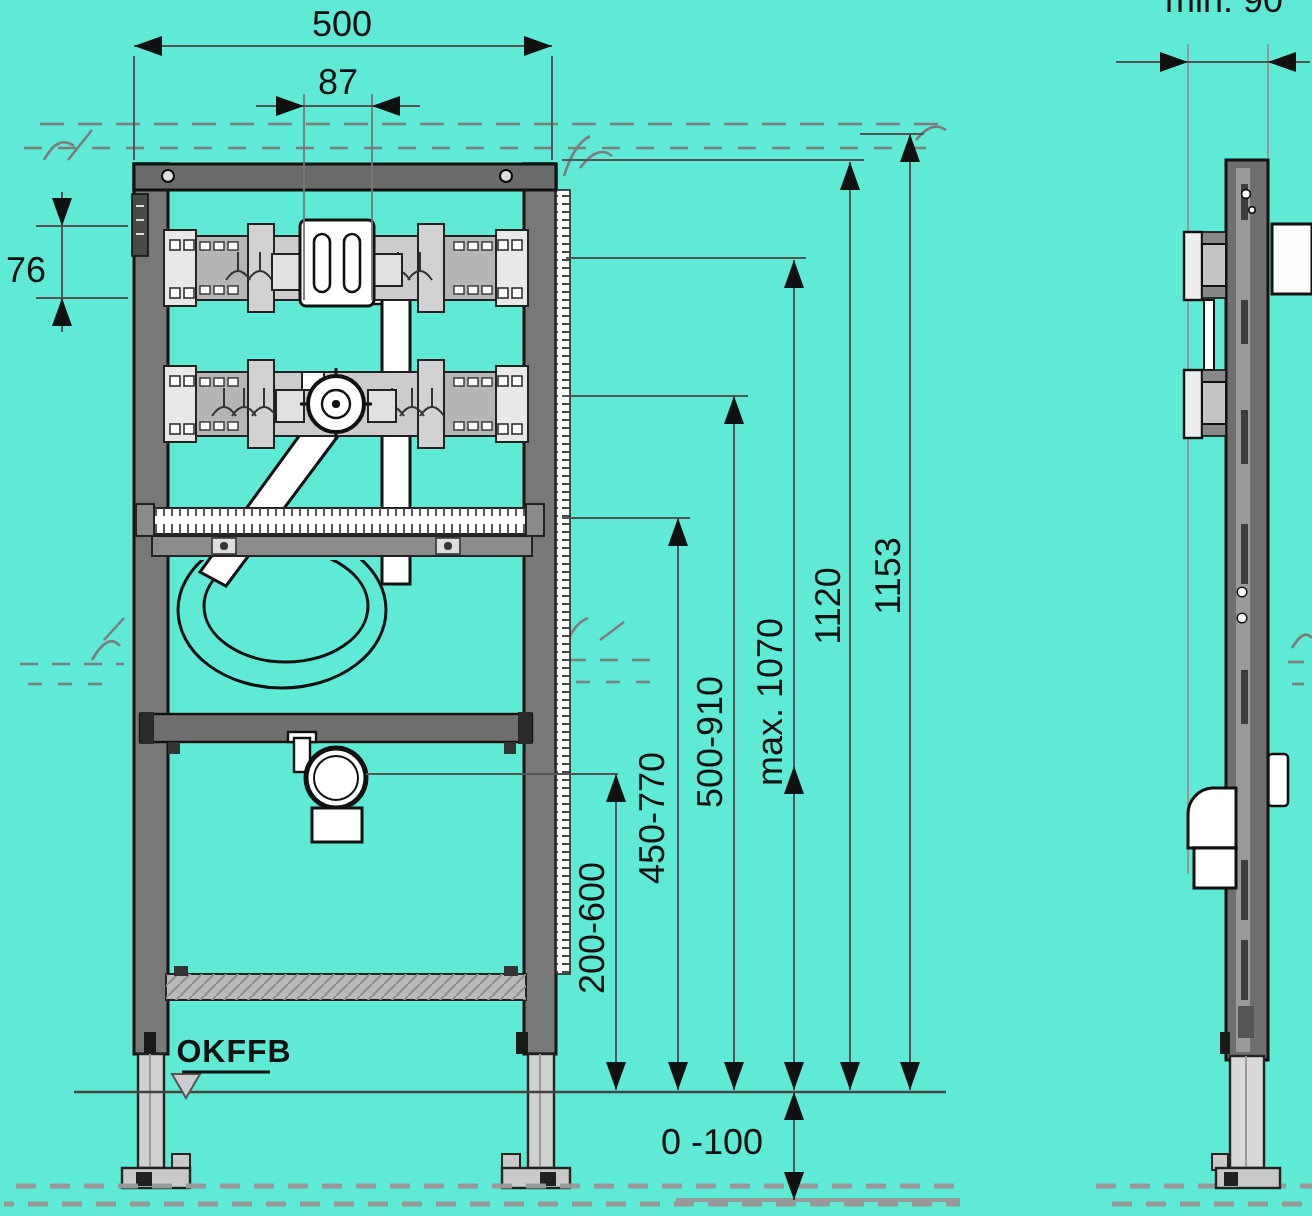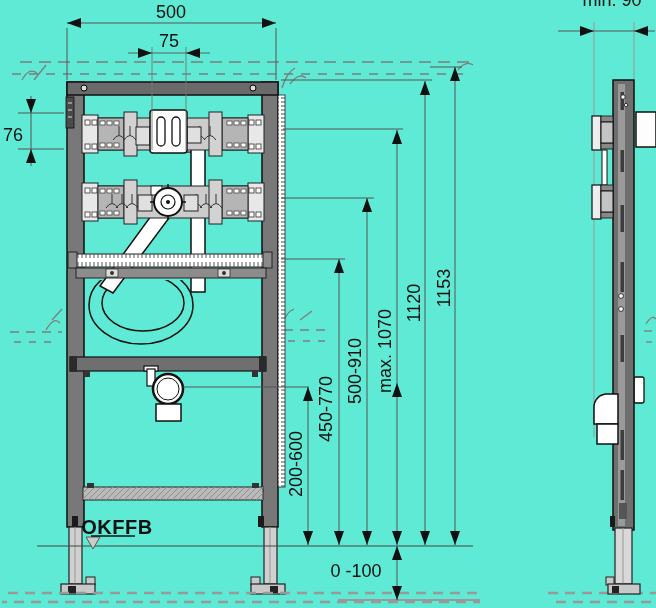--- a/index.html
+++ b/index.html
@@ -2,21 +2,21 @@
 <html><head>
 <meta charset="utf-8">
 <style>
   html,body{margin:0;padding:0;background:#fff;}
   #canvas{position:relative;width:656px;height:608px;background:#5eead4;overflow:hidden;
           font-family:"Liberation Sans",sans-serif;}
   #canvas svg{position:absolute;left:0;top:0;}
   .lbl{position:absolute;font-size:18px;color:#111;white-space:nowrap;
        transform:translate(-50%,-50%);line-height:1;}
   .rot{transform:translate(-50%,-50%) rotate(-90deg);}
-  .floor-lbl{font-weight:bold;font-size:20px;letter-spacing:.5px;}
+  .floor-lbl{font-weight:bold;font-size:16px;letter-spacing:.5px;}
 </style>
 </head>
 <body>
 
 <div id="canvas">
 
 <svg width="656" height="608" viewBox="0 0 656 608">
   <defs>
     <pattern id="vticks" width="4" height="13" patternUnits="userSpaceOnUse">
       <path d="M2,2 V11" stroke="#444" stroke-width="0.9"></path>
@@ -310,21 +310,21 @@
     </g>
   </g>
   <g stroke="#555" stroke-width="1">
     <line x1="397" y1="546" x2="397" y2="600"></line>
     <polygon points="397,546 392,560 402,560" fill="#111" stroke="none"></polygon>
     <polygon points="397,600 392,586 402,586" fill="#111" stroke="none"></polygon>
   </g>
 </svg>
 
 <div class="lbl" style="left:171px;top:12px;">500</div>
-<div class="lbl" style="left:169px;top:41px;">75</div>
+<div class="lbl" style="left:169px;top:41px;">87</div>
 <div class="lbl" style="left:13px;top:135px;">76</div>
 <div class="lbl" style="left:612px;top:0;">min. 90</div>
 <div class="lbl rot" style="left:296px;top:464px;">200-600</div>
 <div class="lbl rot" style="left:326px;top:409px;">450-770</div>
 <div class="lbl rot" style="left:355px;top:371px;">500-910</div>
 <div class="lbl rot" style="left:385px;top:351px;">max. 1070</div>
 <div class="lbl rot" style="left:414px;top:303px;">1120</div>
 <div class="lbl rot" style="left:444px;top:288px;">1153</div>
 <div class="lbl" style="left:356px;top:571px;">0 -100</div>
 <div class="lbl floor-lbl" style="left:117px;top:527px;">OKFFB</div>

